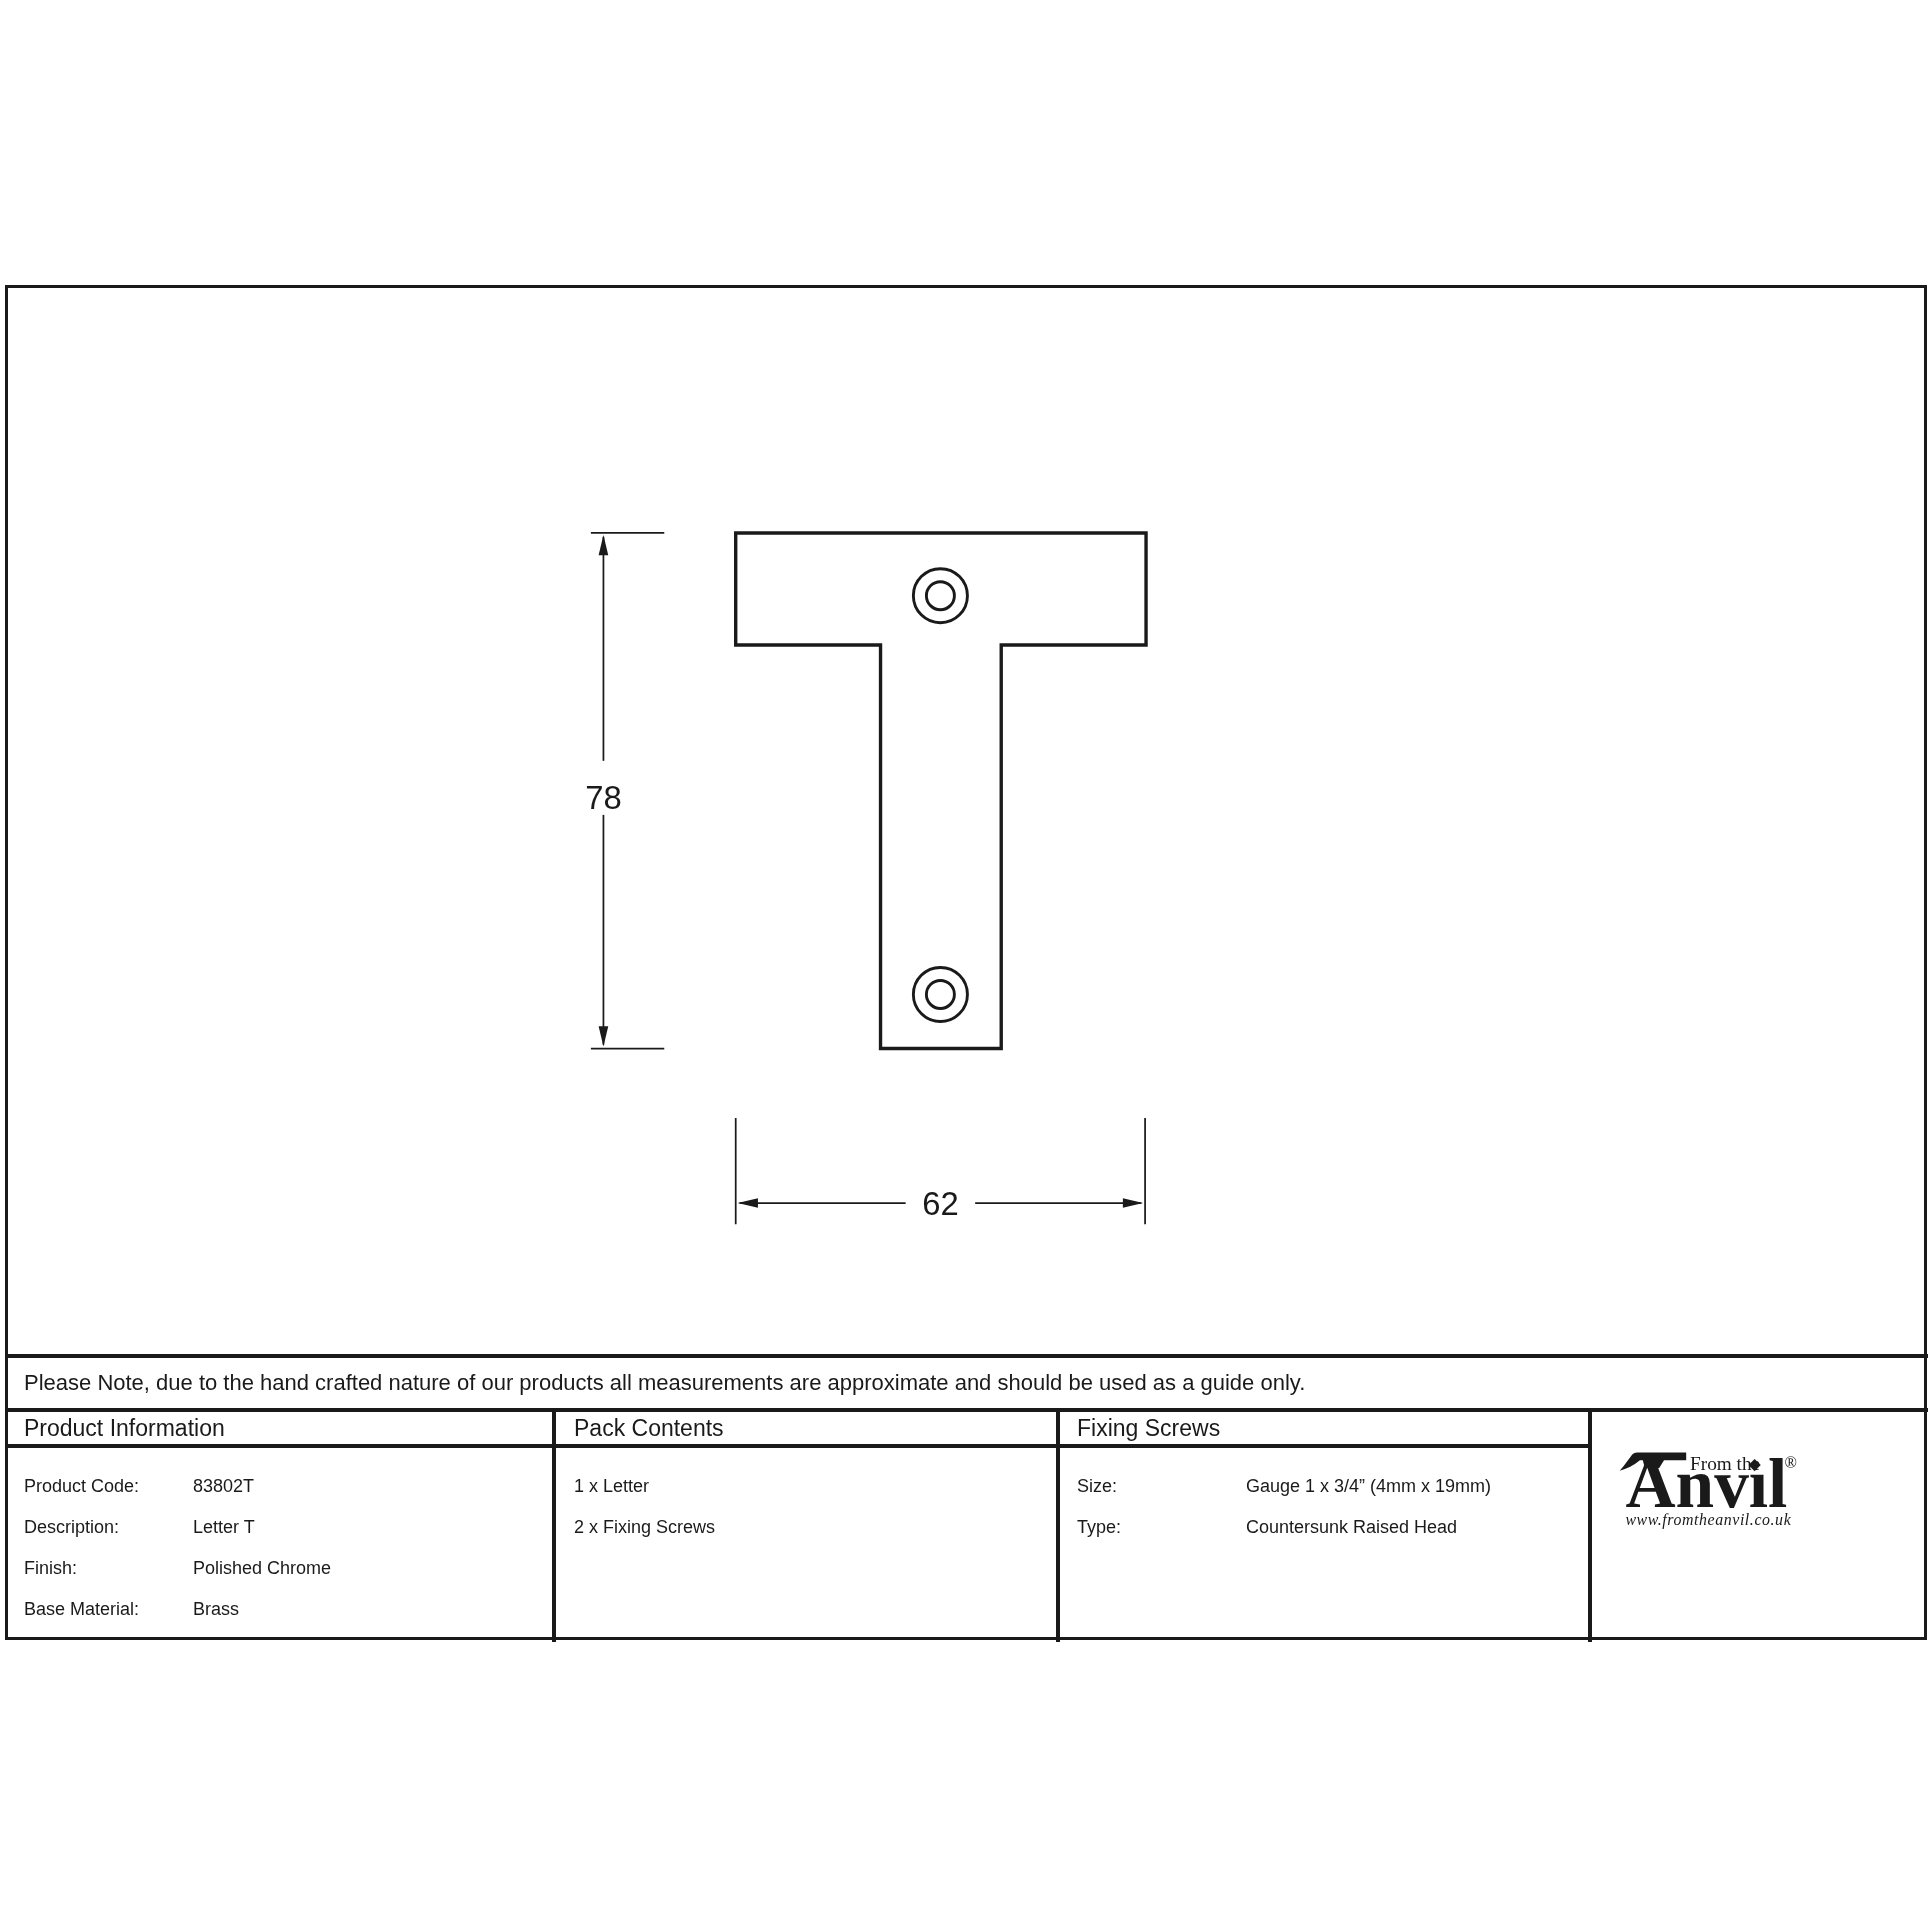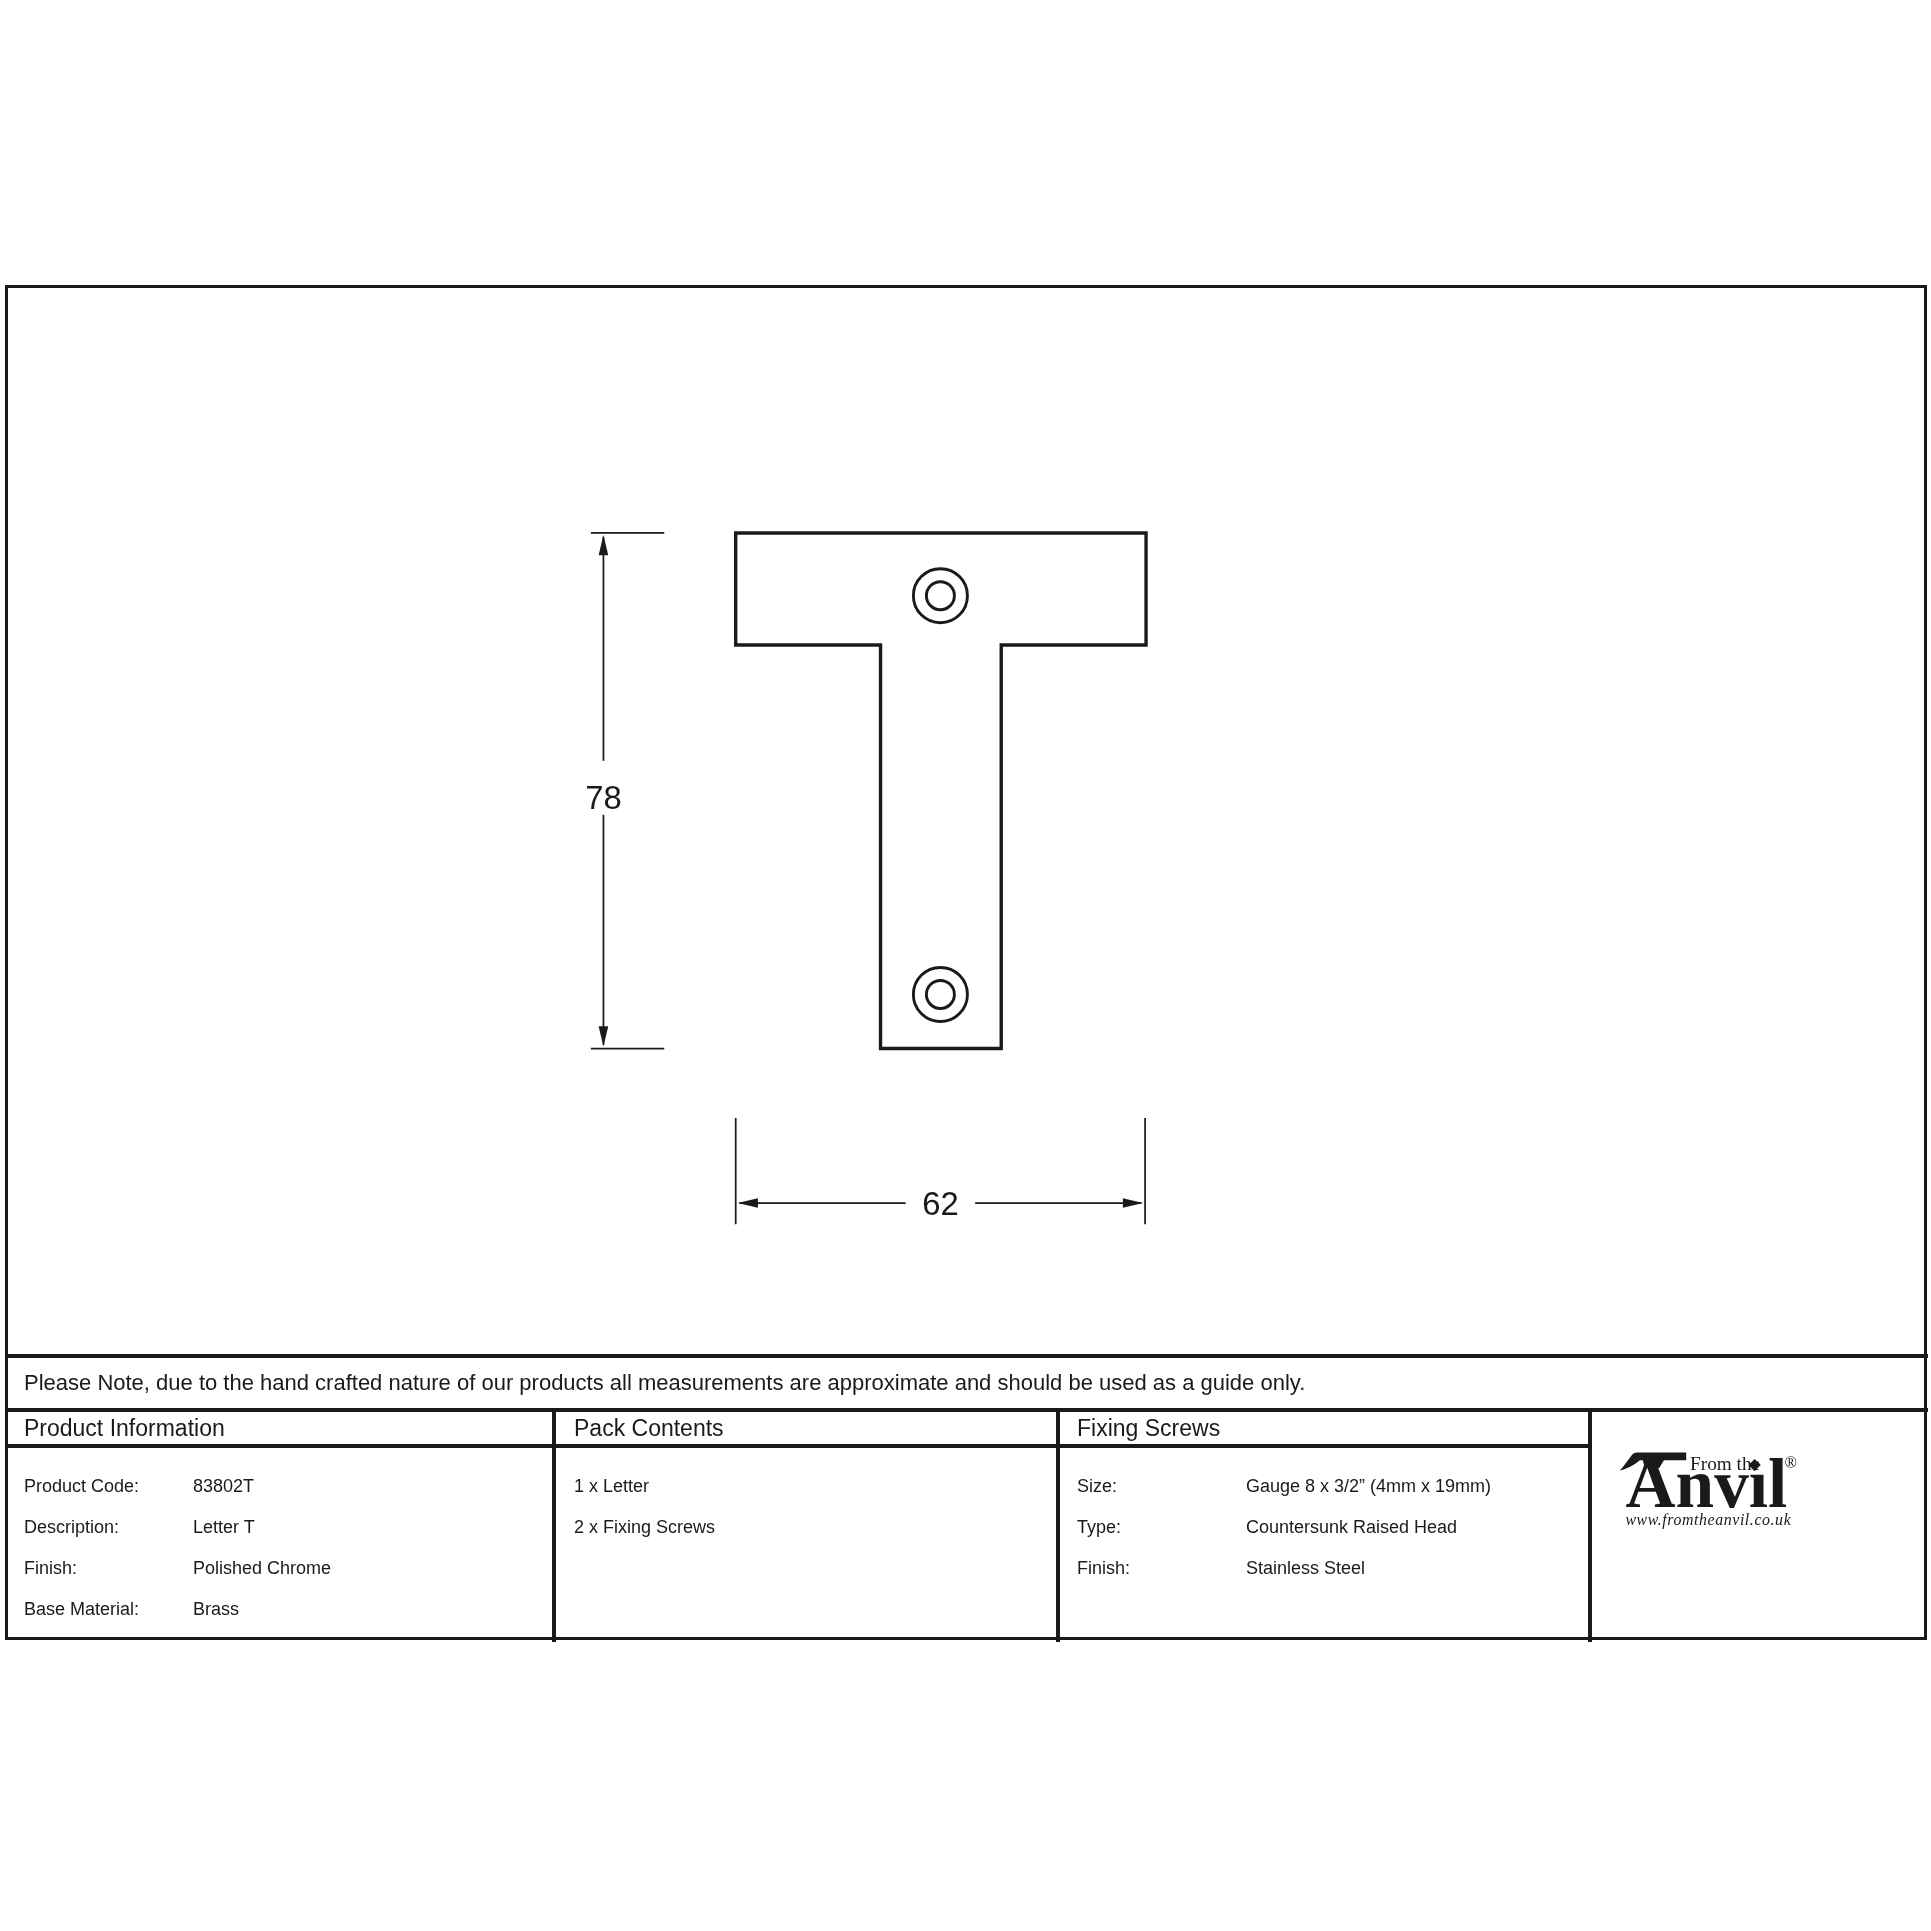--- a/index.html
+++ b/index.html
@@ -81,27 +81,24 @@
     </div>
   </div>
 
   <div class="abs cell" style="left:574px;top:1466px;">
     <div>1 x Letter</div>
     <div>2 x Fixing Screws</div>
   </div>
 
   <div class="abs cell" style="left:1077px;top:1466px;">
     <div>
-      <span class="lbl">Size:</span><span>Gauge 8 x 3/2” (4mm x 19mm)</span>
+      <span class="lbl">Size:</span><span>Gauge 1 x 3/4” (4mm x 19mm)</span>
     </div>
     <div>
       <span class="lbl">Type:</span><span>Countersunk Raised Head</span>
-    </div>
-    <div>
-      <span class="lbl">Finish:</span><span>Stainless Steel</span>
     </div>
   </div>
 
   <svg class="abs" style="left:1598px;top:1441px;" width="319" height="106" viewBox="0 0 330 110">
 
     <path d="M91,12 L91,20 L68,20 L63,28 L48,28 L46,20 L43,20 C37,25 29,29 22,31 C28,24 32,18 35,14 Q37,12 40,12 Z" fill="#1a1a1a"></path>
 
     <text x="28" y="69" font-family="Liberation Serif, serif" font-weight="bold" font-size="72">A</text>
 
     <text x="95" y="30" font-family="Liberation Serif, serif" font-size="20">From the</text>

